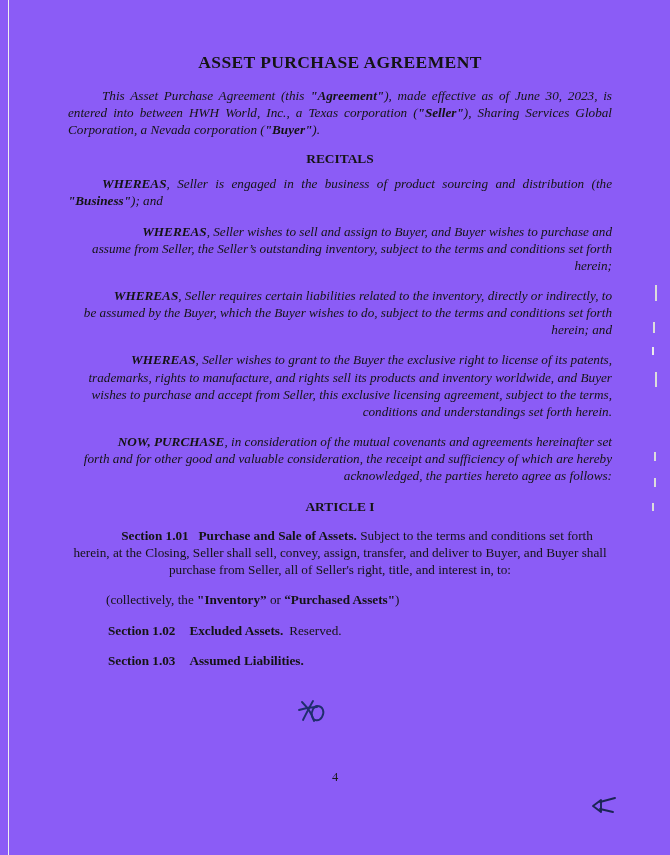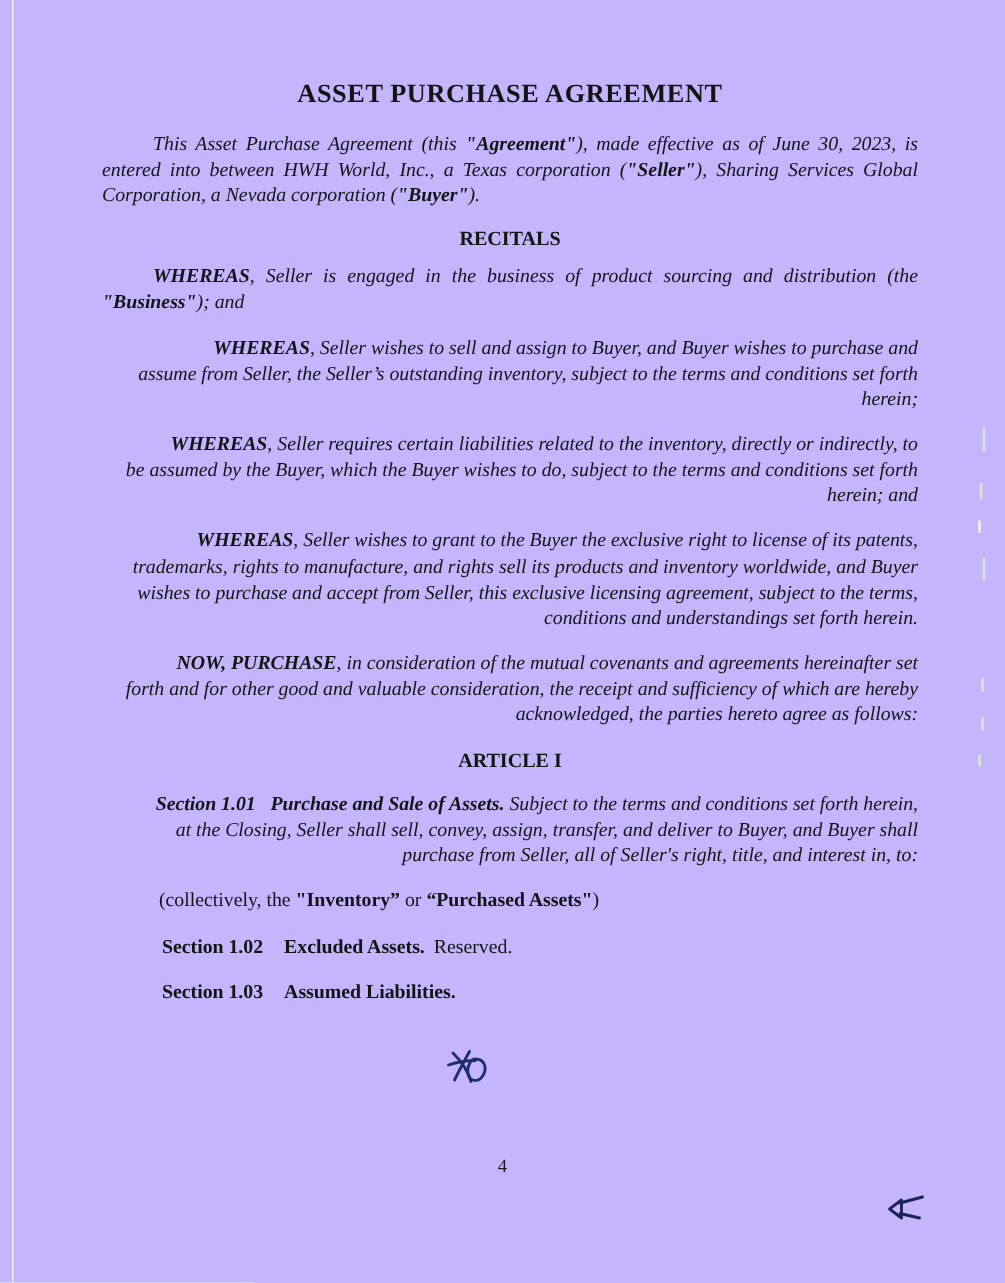--- a/index.html
+++ b/index.html
@@ -14,21 +14,21 @@
     overflow: hidden;
     font-family: "Liberation Serif", "DejaVu Serif", serif;
     color: #141414;
   }
 
   .page {
     position: absolute;
     left: 0; top: 0;
     width: 670px;
     height: 855px;
-    background: #c4b5fd;
+    background: #8b5cf6;
   }
 
   
   .scan-edge-left {
     position: absolute;
     left: 8px; top: 0;
     width: 1px; height: 855px;
     background: #f0f0f0;
   }
 
@@ -117,22 +117,21 @@
   .section-line .sec-body {
     font-weight: normal;
     margin-left: 6px;
   }
 
   
   .sec-para {
     font-size: 13.2px;
     line-height: 1.30;
     margin: 0 0 13px 0;
-    text-align: right;
-    font-style: italic;
+    text-align: center;
   }
   .sec-para .lead {
     padding-left: 34px;
   }
 
   
   .ink-initial {
     position: absolute;
     left: 296px;
     top: 694px;

